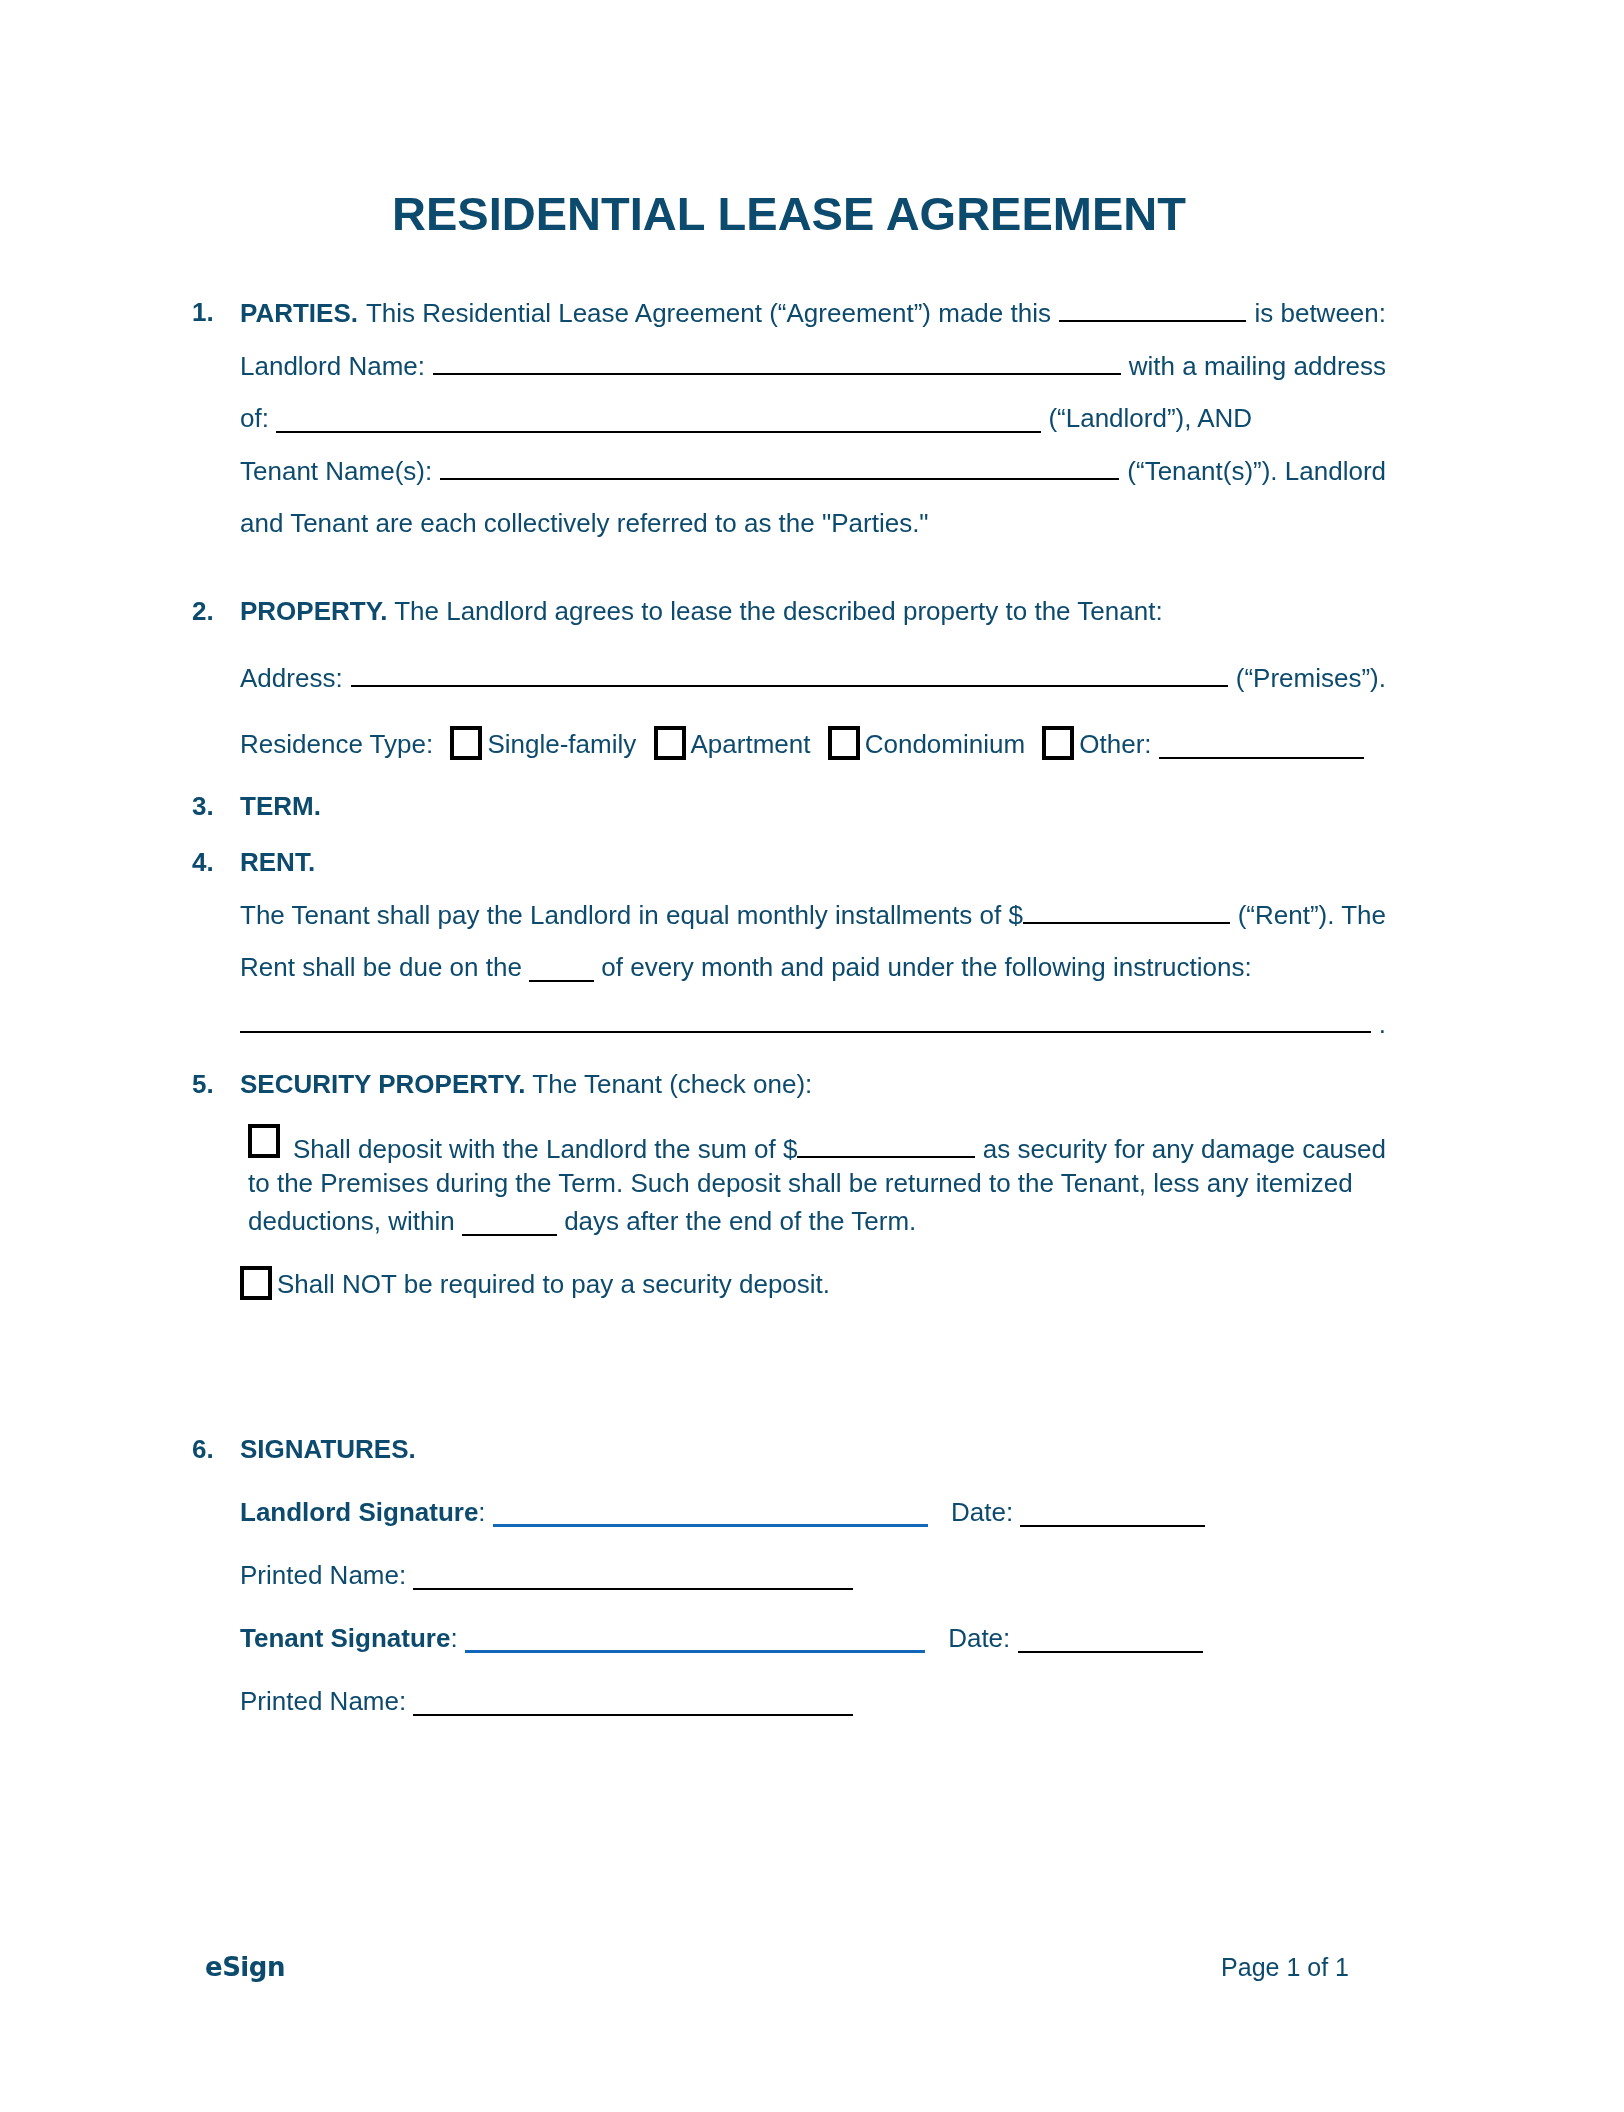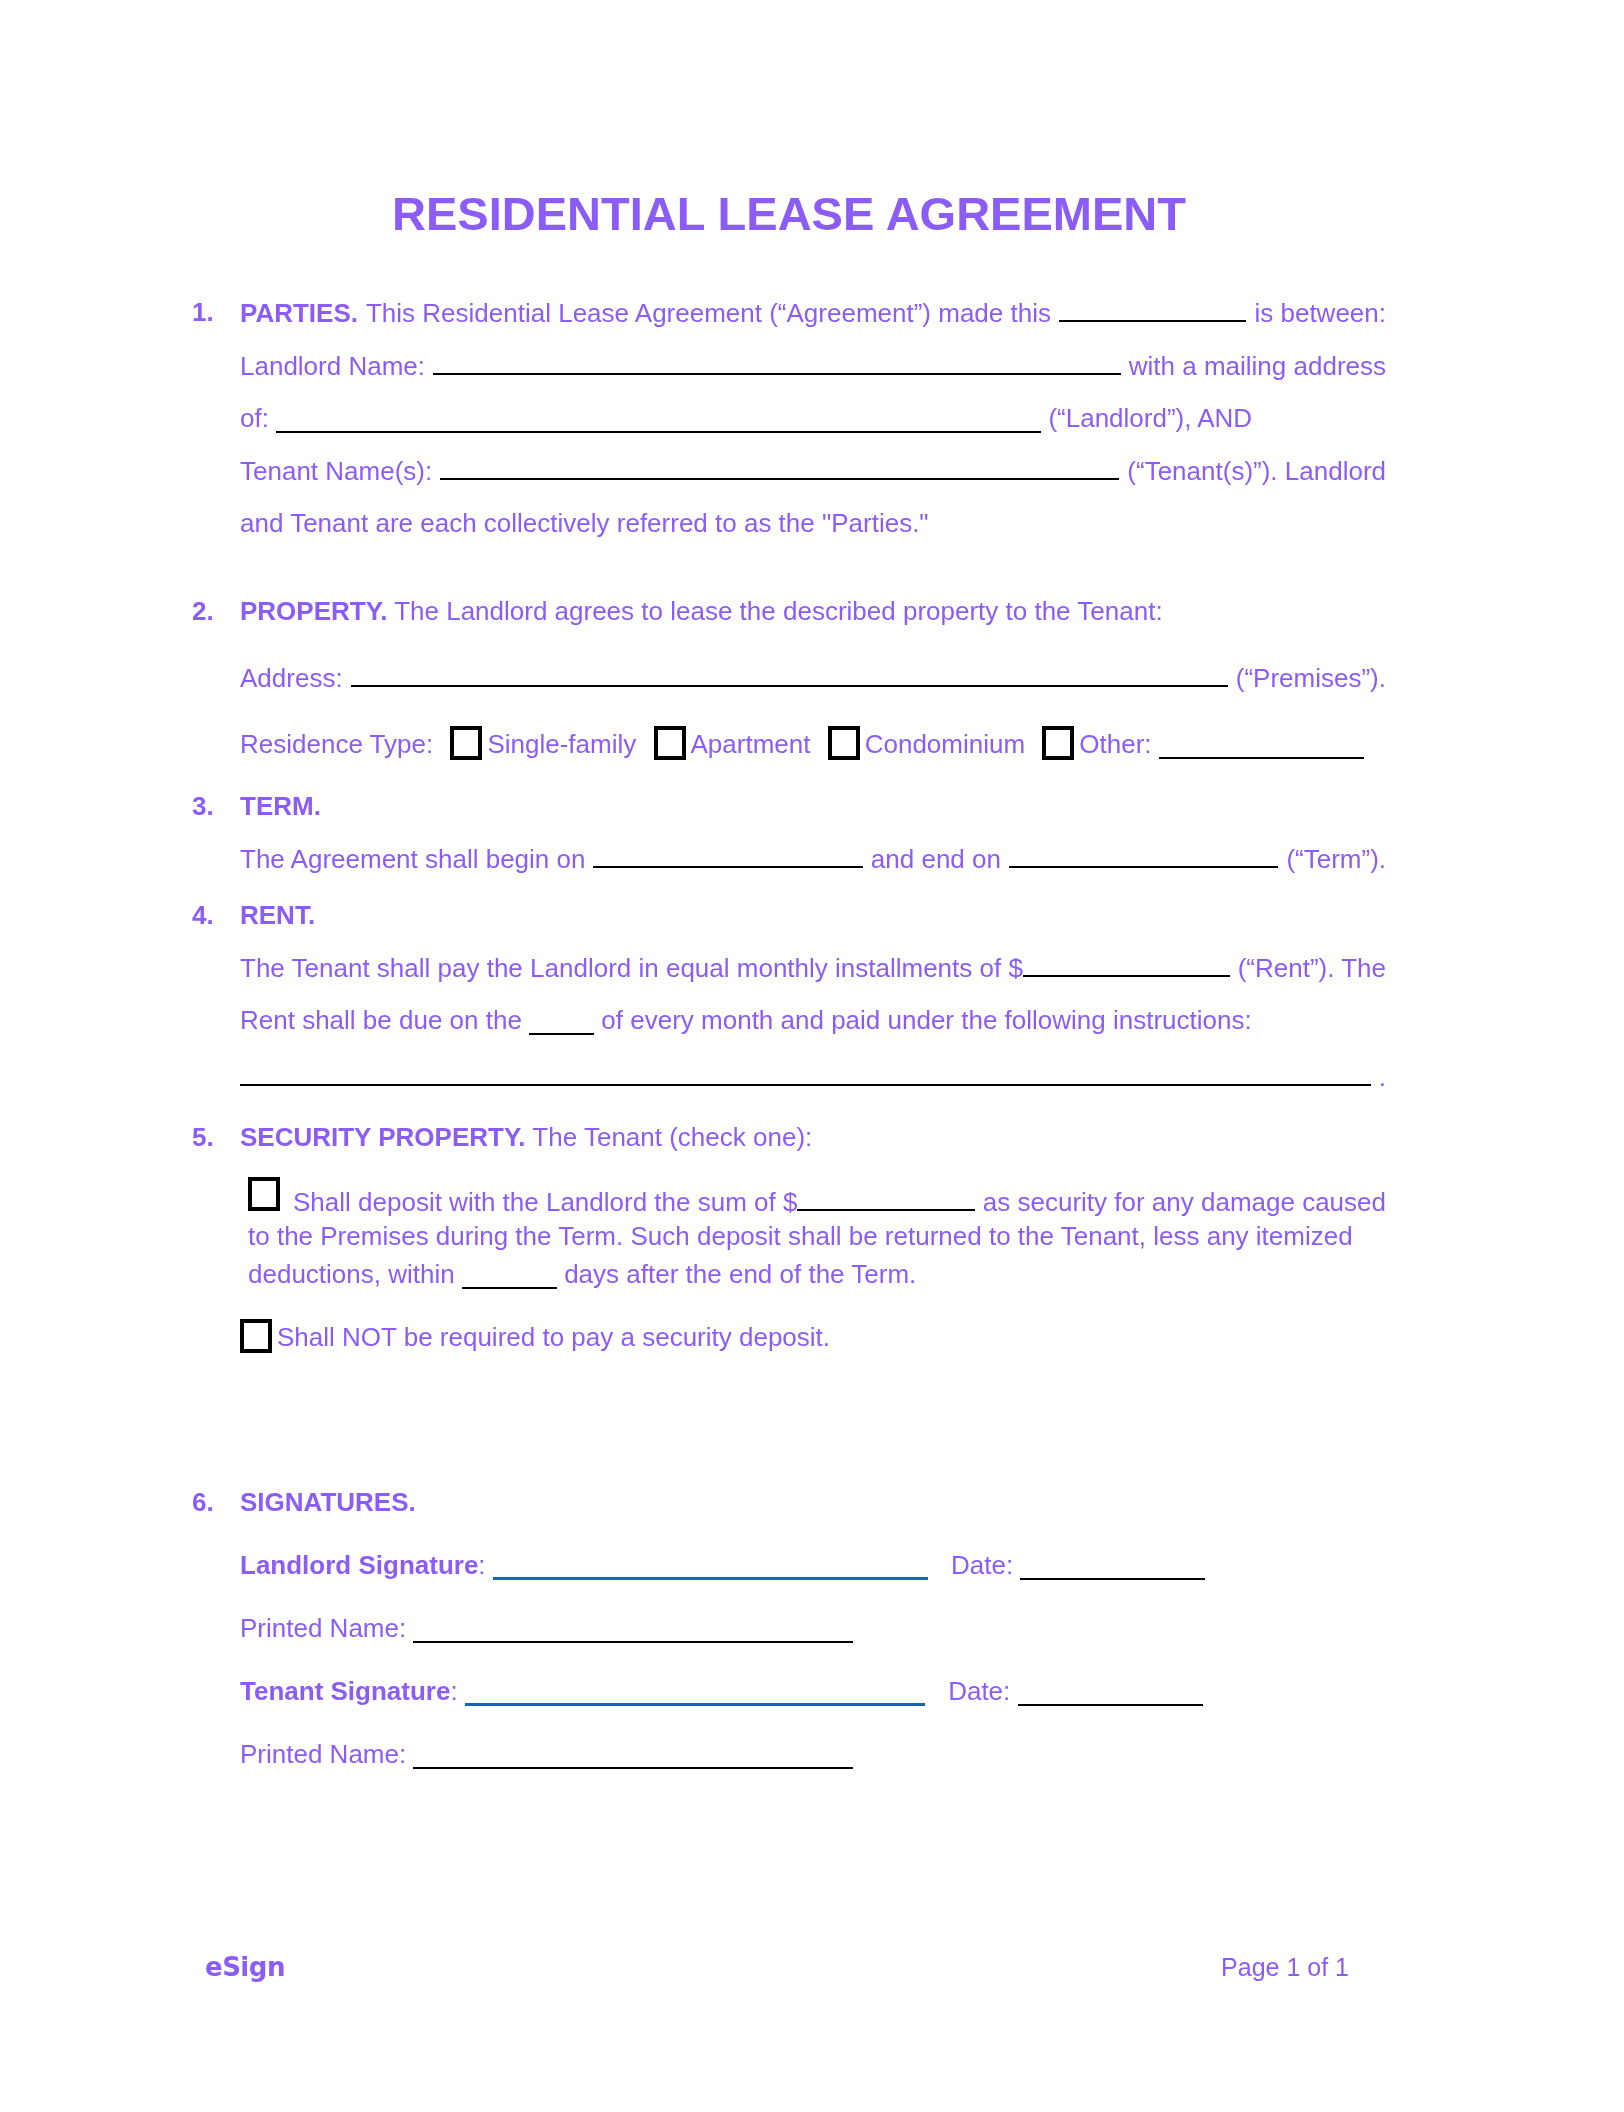--- a/index.html
+++ b/index.html
@@ -3,21 +3,21 @@
 <meta charset="utf-8">
 <style>
   html, body { margin: 0; padding: 0; background: #ffffff; }
   .page {
     position: relative;
     width: 1576px;
     height: 2112px;
     background: #ffffff;
     font-family: "Liberation Sans", sans-serif;
     font-size: 26px;
-    color: #8b5cf6;
+    color: #0c4a6e;
     overflow: hidden;
   }
   .content {
     position: absolute;
     left: 192px;
     right: 190px;
     top: 0;
   }
   .doc-title {
     margin-top: 186px;
@@ -150,27 +150,20 @@
         </div>
       </div>
     </div>
 
     <div class="sec sec-term">
       <div class="num">3.</div>
       <div class="secbody">
         <div class="ln">
           <span class="b">TERM.</span>
         </div>
-        <div class="lf">
-          <span>The Agreement shall begin on</span>
-          <span class="bl grow"></span>
-          <span>and end on</span>
-          <span class="bl grow"></span>
-          <span>(“Term”).</span>
-        </div>
       </div>
     </div>
 
     <div class="sec sec-rent">
       <div class="num">4.</div>
       <div class="secbody">
         <div class="ln">
           <span class="b">RENT.</span>
         </div>
         <div class="lf">

